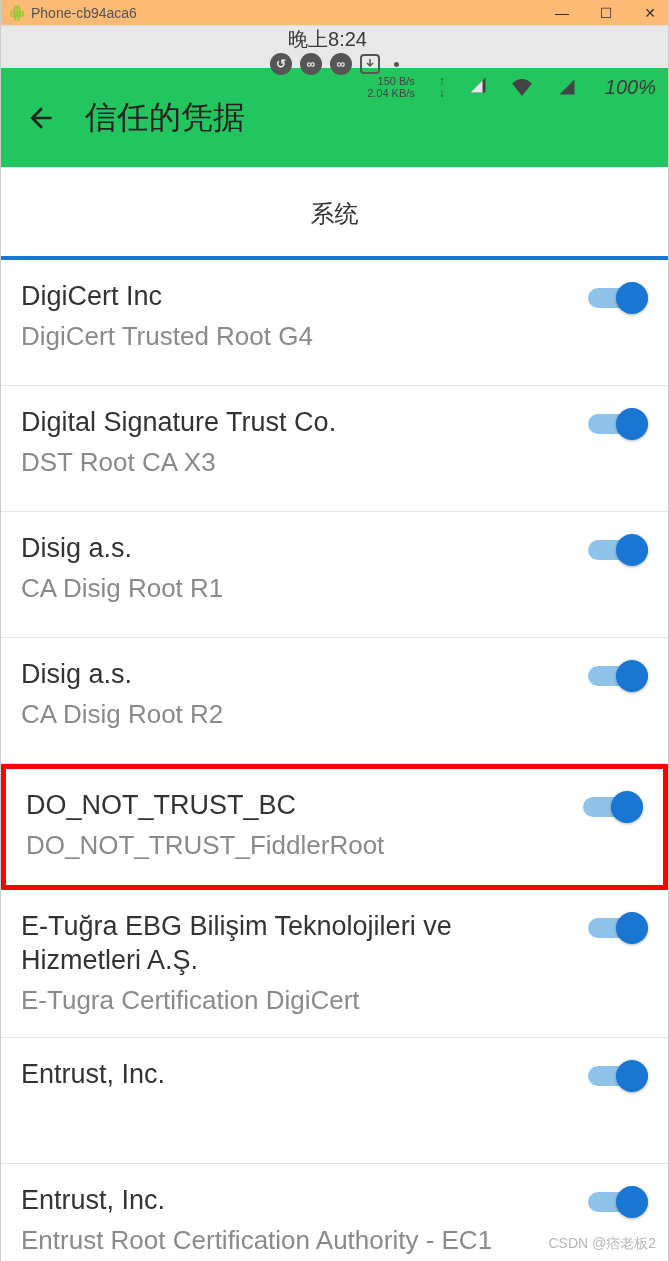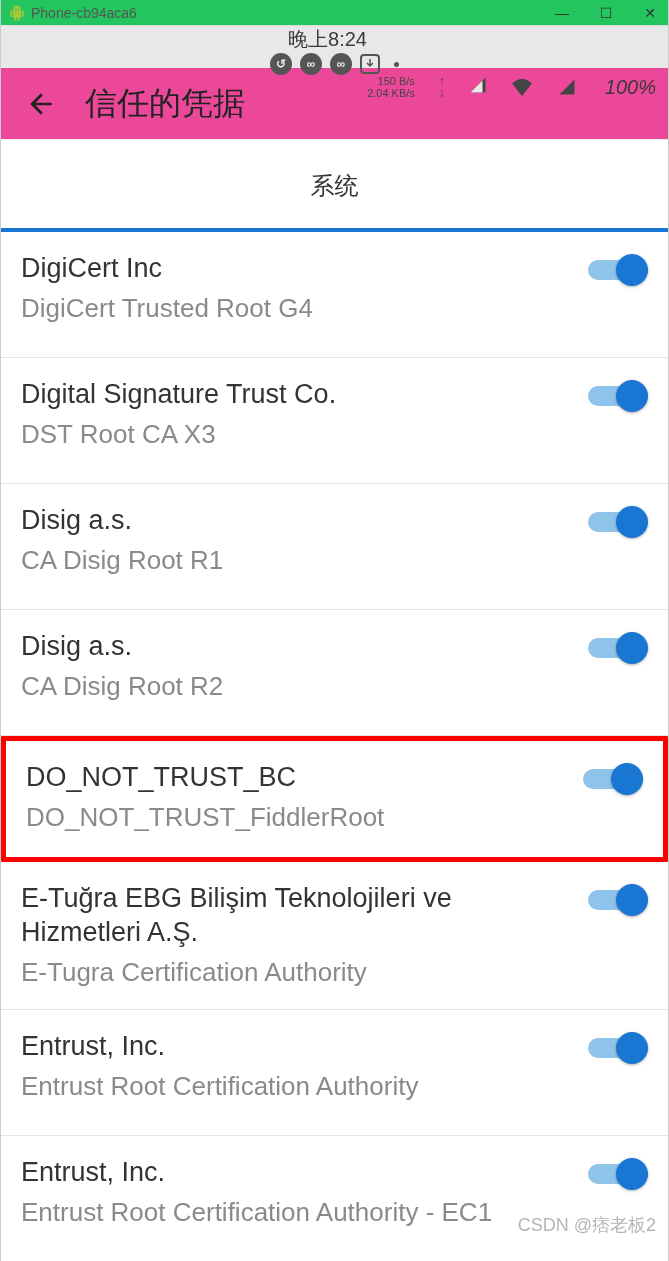--- a/index.html
+++ b/index.html
@@ -1,55 +1,55 @@
 <!DOCTYPE html>
 <html><head>
   <meta charset="utf-8">
   <style>
     * { margin: 0; padding: 0; box-sizing: border-box; font-family: Arial, "Microsoft YaHei", sans-serif; }
     body { width: 669px; height: 1261px; background: #fff; position: relative; overflow: hidden; border-left:1px solid #ccc; border-right:1px solid #ccc;}
     
-    .window-titlebar { height: 26px; background: #22c55e; display: flex; align-items: center; padding: 0 8px; border-bottom: 1px solid #ddd; }
+    .window-titlebar { height: 26px; background: #fdba74; display: flex; align-items: center; padding: 0 8px; border-bottom: 1px solid #ddd; }
     .android-icon { width: 16px; height: 16px; margin-right: 6px; }
     .window-title { font-size: 14px; color: #555; flex: 1; }
     .win-controls { display: flex; gap: 24px; color:#333; font-size:14px;}
     .win-btn { width: 20px; text-align: center; cursor: default; }
     
     .status-bar { height: 42px; background: #e8e8e8; display: flex; align-items: center; padding: 0 12px; color: #3a3a3a; flex-direction: column; }
     .status-time { font-size: 20px; font-weight: 500; margin-right: 14px; }
     .status-icons-left { display: flex; gap: 8px; align-items: center; }
     .status-icon-circle { width: 22px; height: 22px; border-radius: 50%; background: #555; display:flex; align-items:center; justify-content:center; color:#e8e8e8; font-size:12px; font-weight:bold;}
     .status-icon-box { width:20px; height:20px; border:2px solid #555; border-radius:4px; display:flex; align-items:center; justify-content:center;}
     .status-dot { width:5px; height:5px; border-radius:50%; background:#555; margin-left:6px;}
     .status-right { margin-left: auto; display: flex; align-items: center; gap: 24px; }
     .net-speed { font-size: 11px; line-height: 12px; text-align: right; color:#444;}
     .sig-arrows { font-size:12px; line-height:12px; color:#444;}
     .battery-text { font-size: 20px; font-weight: 400; margin-left:4px;font-style:italic;}
     
-    .action-bar { height: 72px; display: flex; align-items: center; padding: 0 20px; background:#ec4899; border-bottom:1px solid #eee;}
+    .action-bar { height: 100px; display: flex; align-items: center; padding: 0 20px; background:#22c55e; border-bottom:1px solid #eee;}
     .back-arrow { width: 40px; height: 40px; display:flex; align-items:center; justify-content:center; margin-right: 24px; cursor:pointer;}
     .page-title { font-size: 32px; color: #222; font-weight: 400; }
     
     .tabs { display: flex; height: 92px; border-bottom: 1px solid #ddd; }
     .tab { flex: 1; display: flex; align-items: center; justify-content: center; font-size: 24px; color: #777; cursor:pointer; position:relative;}
     .tab.active { color: #333; font-weight:500;}
     .tab.active::after { content:''; position:absolute; bottom:-1px; left:0; right:0; height:4px; background:#1976d2;}
     
     .cert-list { }
     .cert-row { display: flex; padding: 20px 20px 20px 20px; min-height: 126px; border-bottom: 1px solid #e5e5e5; cursor:pointer;}
     .cert-text { flex: 1; min-width:0;}
     .cert-name { font-size: 27px; color: #333; margin-bottom: 6px; line-height:1.25;}
     .cert-sub { font-size: 26px; color: #8a8a8a; line-height:1.3;}
     .switch { width: 60px; height: 36px; position: relative; flex-shrink:0; margin-left:16px; cursor:pointer;}
     .switch-track { position:absolute; top:8px; left:0; right:0; height:20px; background:#8fc3ea; border-radius:10px;}
     .switch-thumb { position:absolute; right:0; top:2px; width:32px; height:32px; background:#1976d2; border-radius:50%; box-shadow:0 1px 3px rgba(0,0,0,0.3);}
     
     .highlight-box { border: 5px solid #ff0000; border-radius: 1px; }
     
-    .watermark { position:absolute; right:12px; bottom:24px; font-size:18px; color:rgba(120,120,120,0.55); pointer-events:none;}
+    .watermark { position:absolute; right:12px; bottom:8px; font-size:14px; color:rgba(120,120,120,0.55); pointer-events:none;}
     .wifi-ic, .cell-ic { display:inline-flex;}
   </style>
 </head>
 <body>
 
 <div class="window-titlebar">
   <span class="android-icon">
     <svg viewBox="0 0 24 24" width="16" height="16">
         <path fill="#a4c639" d="M6 18c0 .55.45 1 1 1h1v3.5c0 .83.67 1.5 1.5 1.5s1.5-.67 1.5-1.5V19h2v3.5c0 .83.67 1.5 1.5 1.5s1.5-.67 1.5-1.5V19h1c.55 0 1-.45 1-1V8H6v10zM3.5 8C2.67 8 2 8.67 2 9.5v7c0 .83.67 1.5 1.5 1.5S5 17.33 5 16.5v-7C5 8.67 4.33 8 3.5 8zm17 0c-.83 0-1.5.67-1.5 1.5v7c0 .83.67 1.5 1.5 1.5s1.5-.67 1.5-1.5v-7c0-.83-.67-1.5-1.5-1.5zm-4.97-5.84l1.3-1.3c.2-.2.2-.51 0-.71-.2-.2-.51-.2-.71 0l-1.48 1.48C13.85 1.23 12.95 1 12 1c-.96 0-1.86.23-2.66.63L7.85.15c-.2-.2-.51-.2-.71 0-.2.2-.2.51 0 .71l1.31 1.31C6.97 3.26 6 5.01 6 7h12c0-1.99-.97-3.75-2.47-4.84zM10 5H9V4h1v1zm5 0h-1V4h1v1z"></path>
       </svg>
@@ -161,31 +161,30 @@
       <div class="cert-sub">DO_NOT_TRUST_FiddlerRoot</div>
     </div>
     <div class="switch">
       <div class="switch-track"></div>
       <div class="switch-thumb"></div>
     </div>
     </div>
     <div class="cert-row">
     <div class="cert-text">
       <div class="cert-name">E-Tuğra EBG Bilişim Teknolojileri ve Hizmetleri A.Ş.</div>
-      <div class="cert-sub">E-Tugra Certification Authority</div>
+      <div class="cert-sub">E-Tugra Certification DigiCert</div>
     </div>
     <div class="switch">
       <div class="switch-track"></div>
       <div class="switch-thumb"></div>
     </div>
     </div>
     <div class="cert-row">
     <div class="cert-text">
       <div class="cert-name">Entrust, Inc.</div>
-      <div class="cert-sub">Entrust Root Certification Authority</div>
     </div>
     <div class="switch">
       <div class="switch-track"></div>
       <div class="switch-thumb"></div>
     </div>
     </div>
     <div class="cert-row">
     <div class="cert-text">
       <div class="cert-name">Entrust, Inc.</div>
       <div class="cert-sub">Entrust Root Certification Authority - EC1</div>

